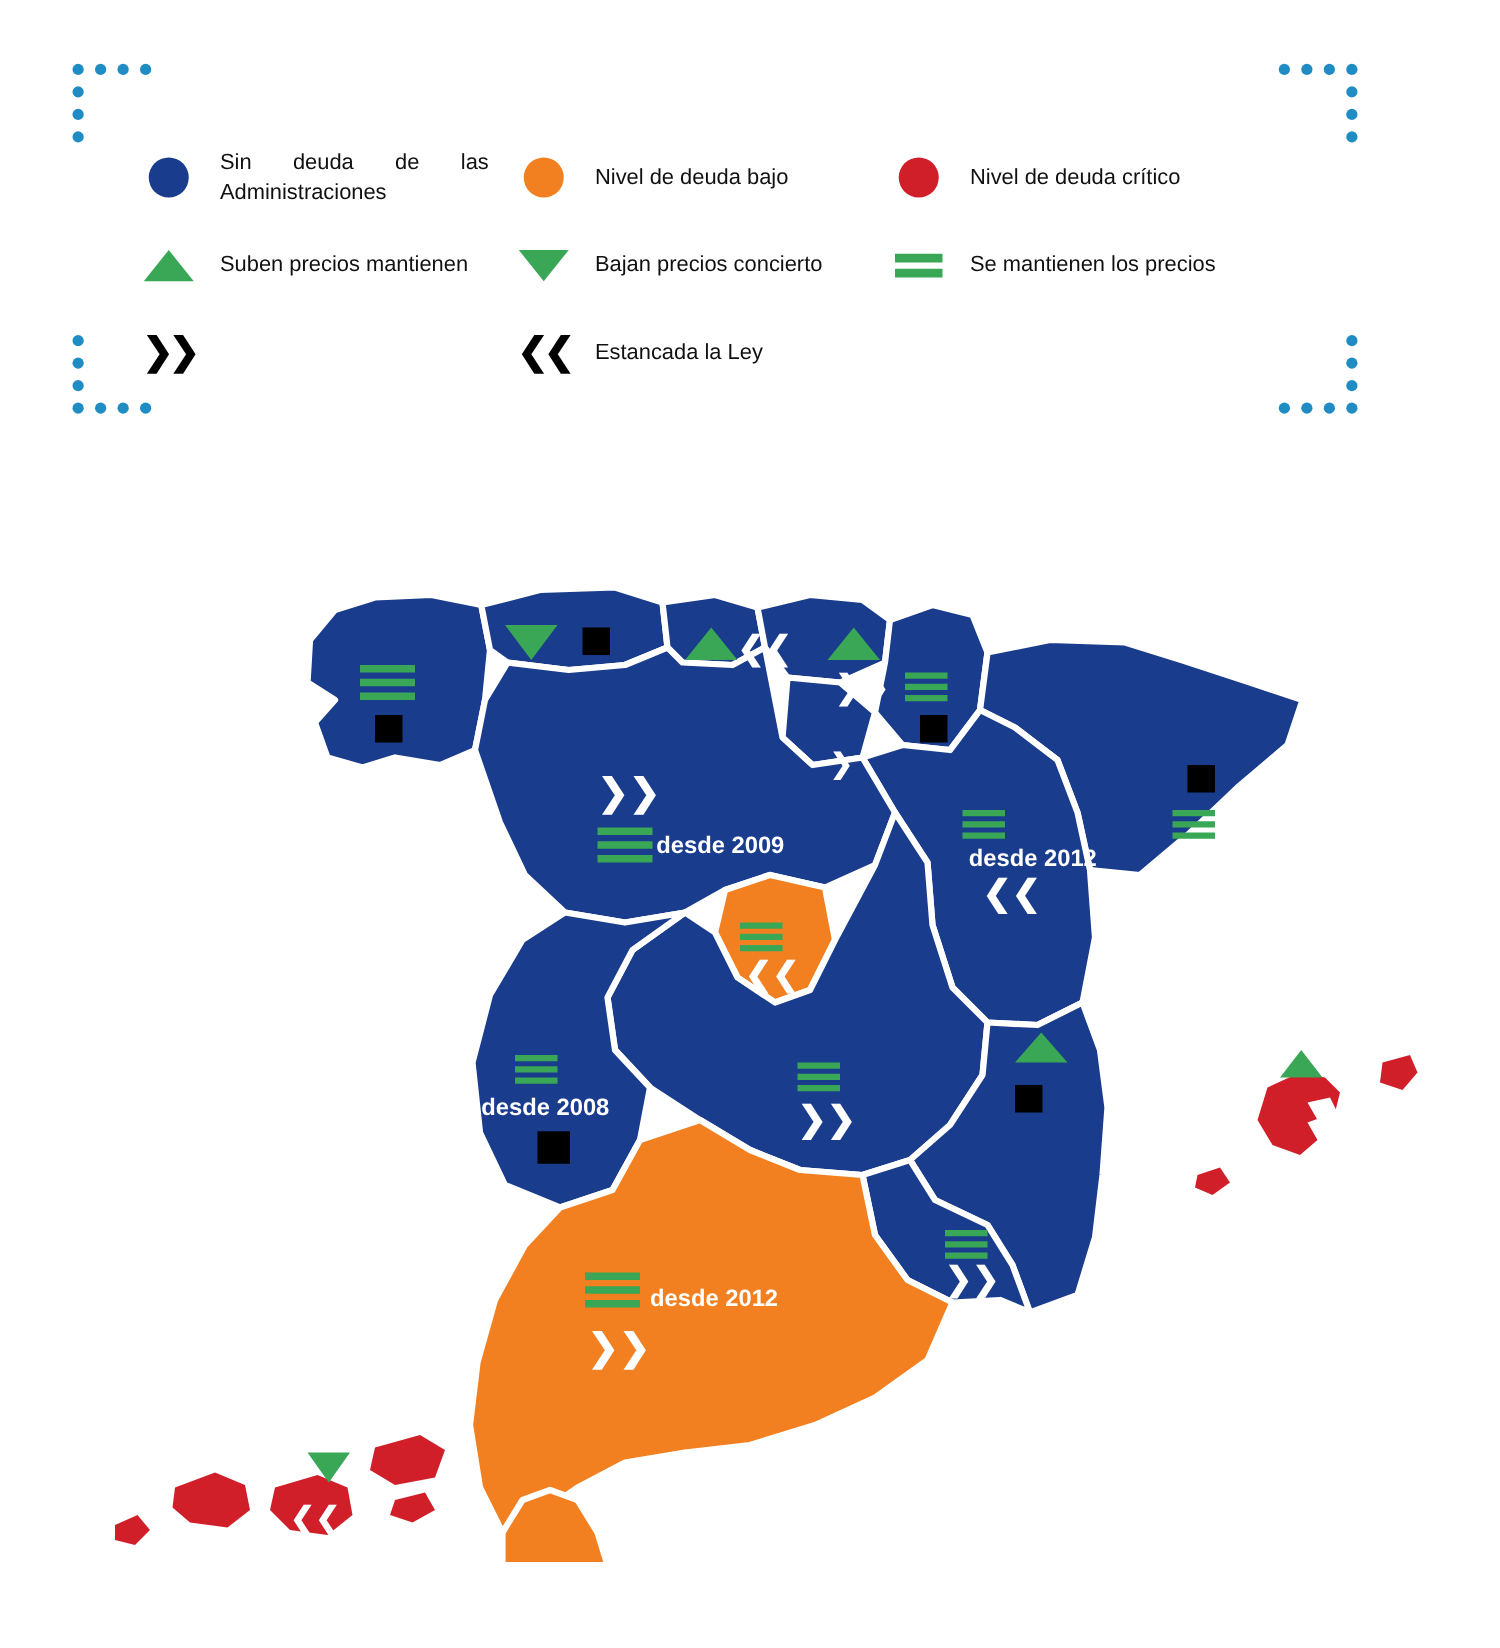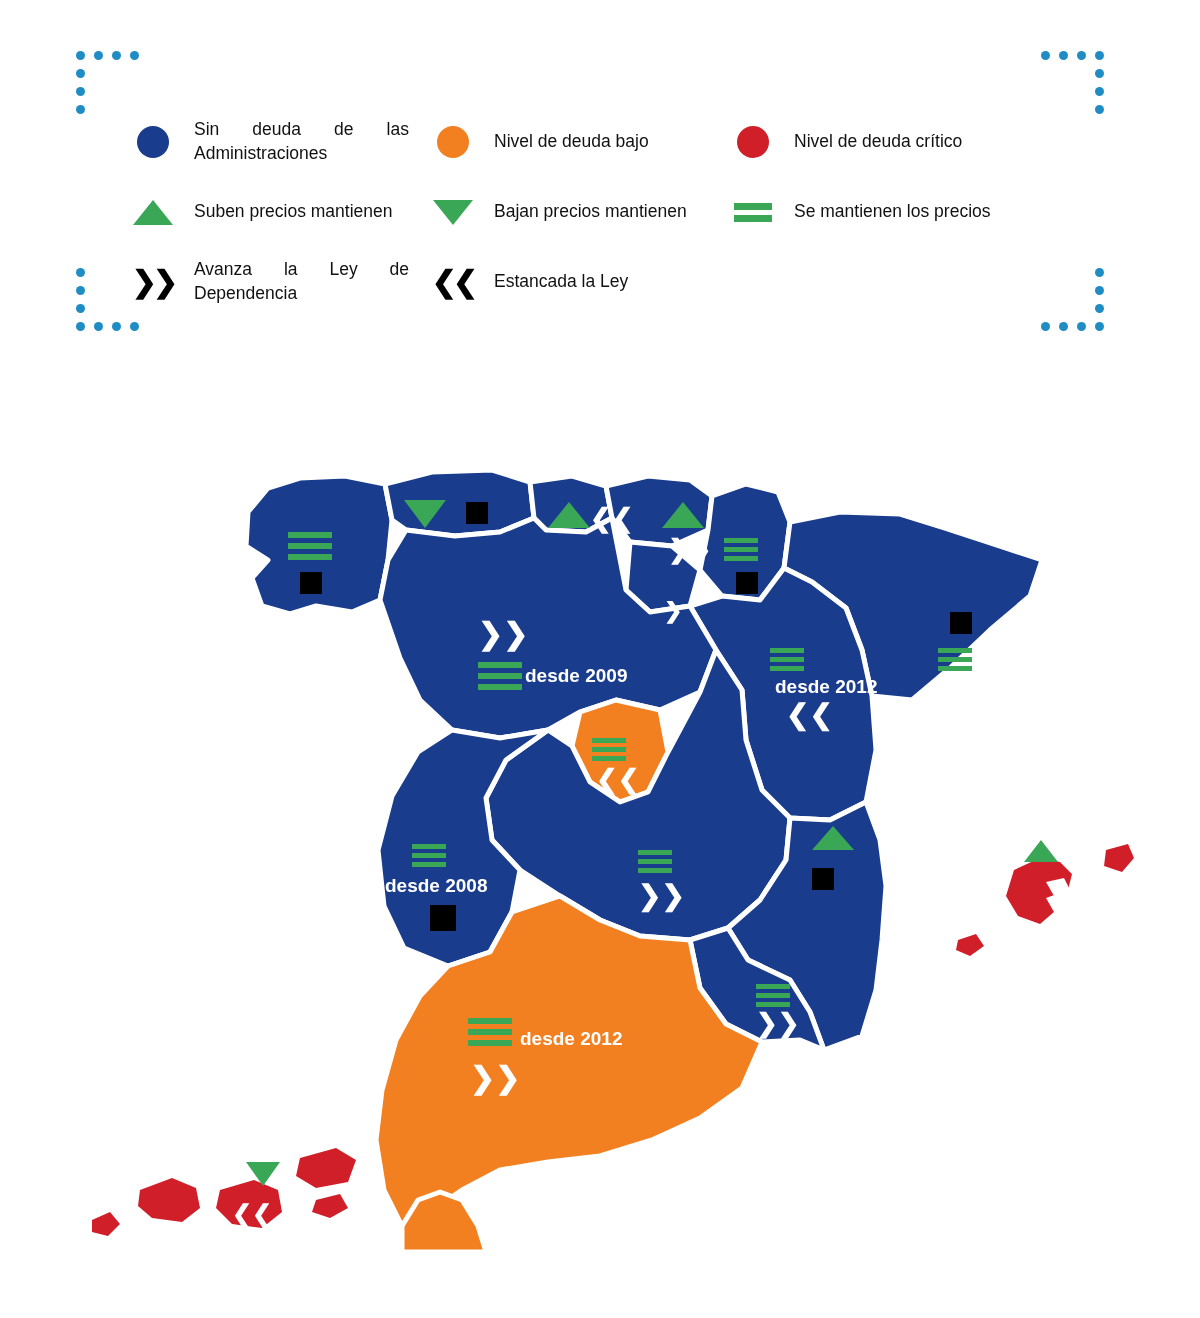--- a/index.html
+++ b/index.html
@@ -12,21 +12,21 @@
     height: 1318px;
     position: relative;
     font-family: "Liberation Sans", sans-serif;
     color: #1a1a1a;
     overflow: hidden;
   }
 
   
   #legend-panel {
     position: absolute;
-    left: 70px;
+    left: 52px;
     top: 45px;
     width: 1040px;
     height: 292px;
   }
 
   
   .corner {
     position: absolute;
     width: 64px;
     height: 64px;
@@ -202,37 +202,36 @@
     <div class="legend-item">
       <span class="sym">
           <span class="tri-up"></span>
         </span>
       <span class="legend-label">Suben precios mantienen</span>
     </div>
     <div class="legend-item">
       <span class="sym">
           <span class="tri-down"></span>
         </span>
-      <span class="legend-label">Bajan precios mantienen</span>
+      <span class="legend-label">Bajan precios concierto</span>
     </div>
     <div class="legend-item">
       <span class="sym">
           <span class="equals">
             <i></i>
             <i></i>
           </span>
         </span>
       <span class="legend-label">Se mantienen los precios</span>
     </div>
 
     <div class="legend-item">
       <span class="sym">
           <span class="chev">❯❯</span>
         </span>
-      <span class="legend-label justify">Avanza la Ley de Dependencia</span>
     </div>
     <div class="legend-item">
       <span class="sym">
           <span class="chev">❮❮</span>
         </span>
       <span class="legend-label">Estancada la Ley</span>
     </div>
 
   </div>
 </div>

